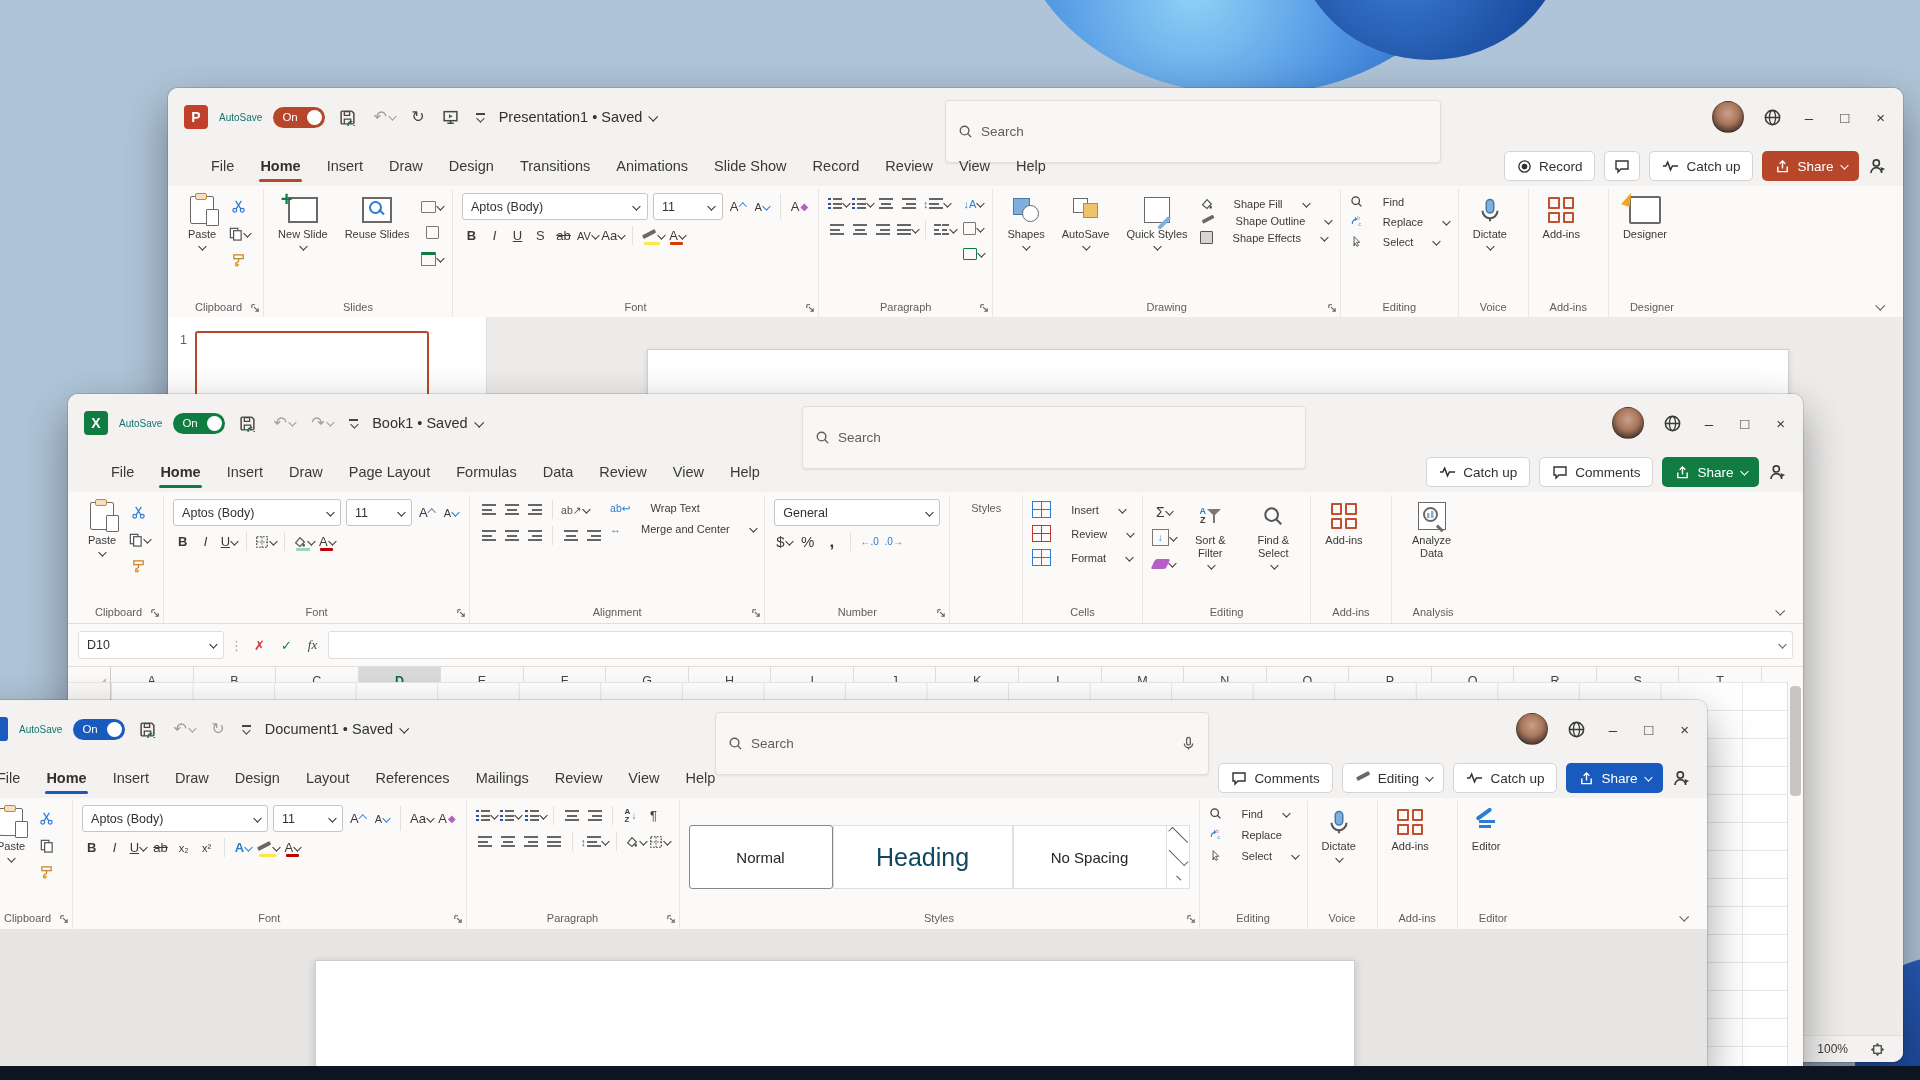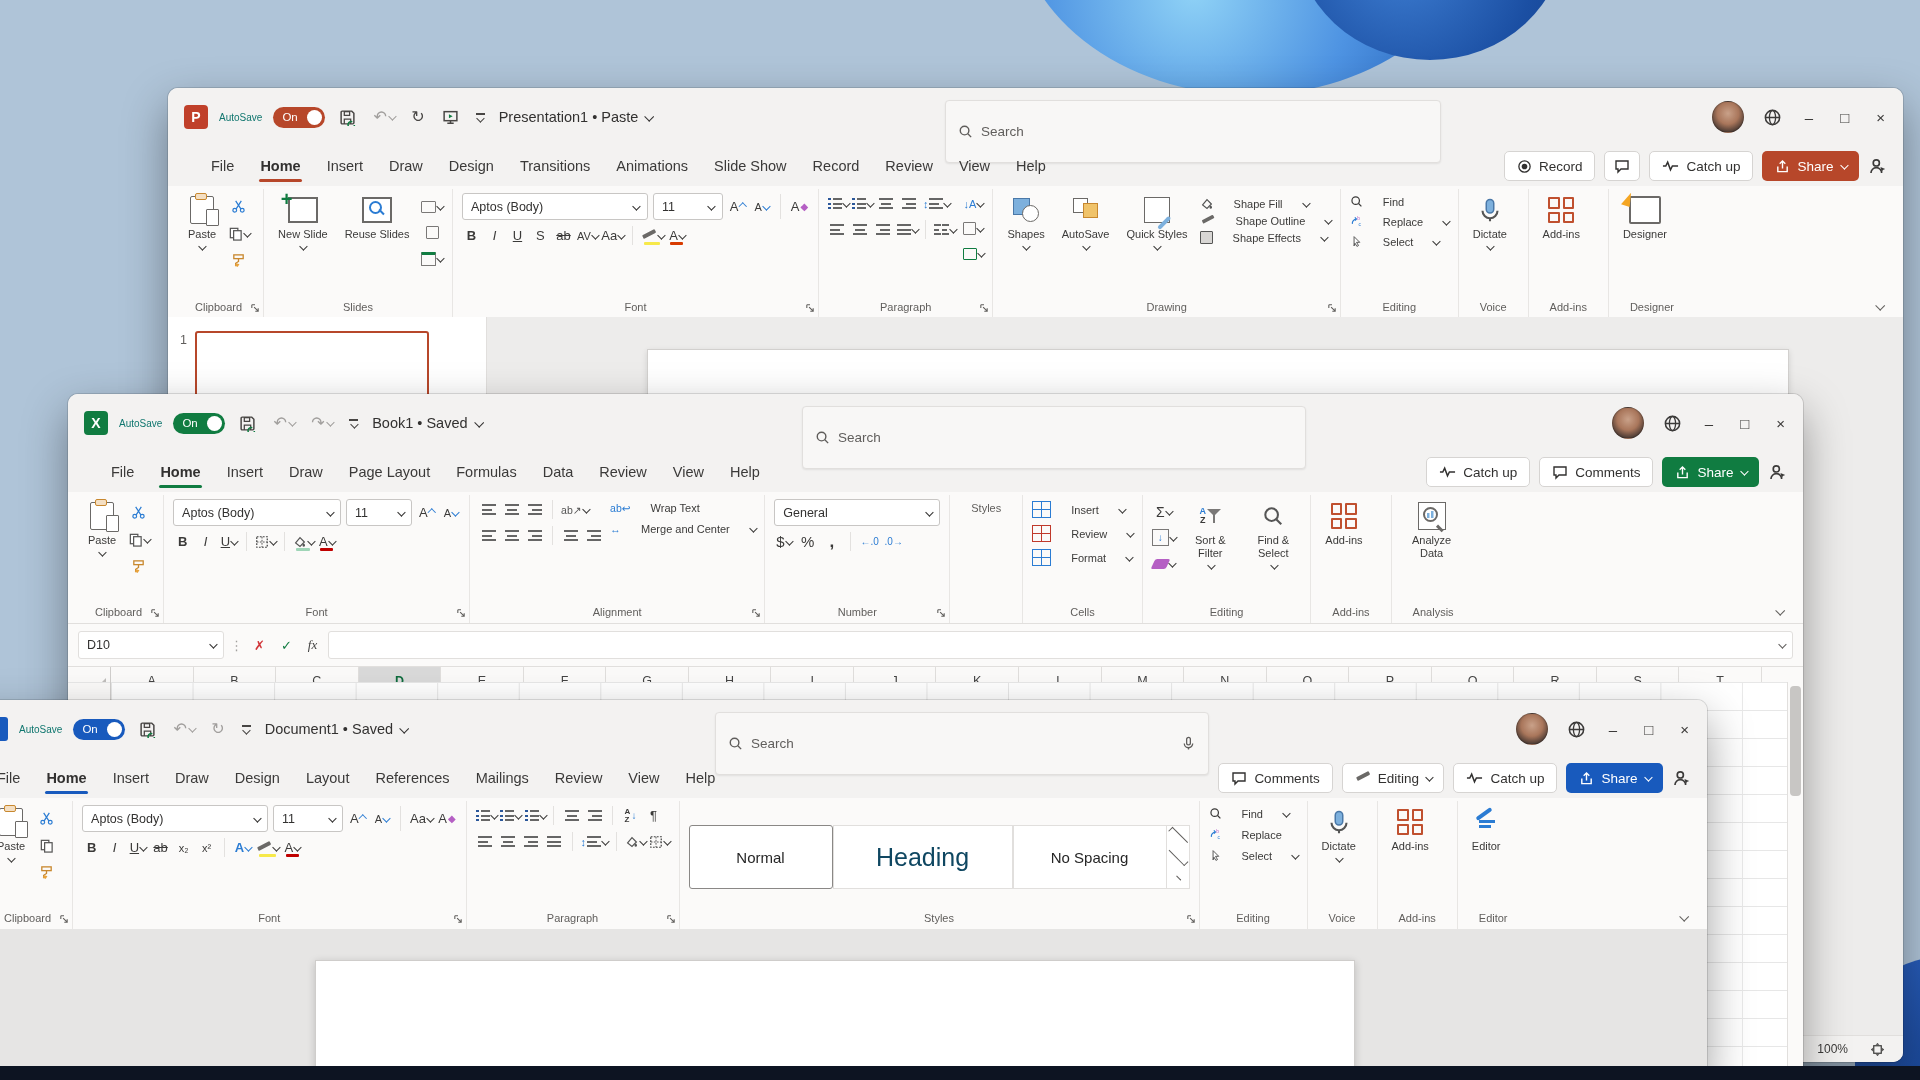--- a/index.html
+++ b/index.html
@@ -305,21 +305,21 @@
             <use href="#i-monitor"></use>
           </svg>
         </button>
       <button class="qbtn">
           <span class="qat-more">
             <span class="bar"></span>
             <span class="chev xs"></span>
           </span>
         </button>
       <div class="doc-title">
-          <span>Presentation1 • Paste</span>
+          <span>Presentation1 • Saved</span>
           <span class="chev"></span>
         </div>
       <div class="searchbox" style="left:777px;width:470px;">
         <svg class="icsvg" width="15" height="15">
             <use href="#i-search"></use>
           </svg>
         <span class="grow">Search</span>
       </div>
       <div class="tb-right">
         <span class="avatar"></span>

